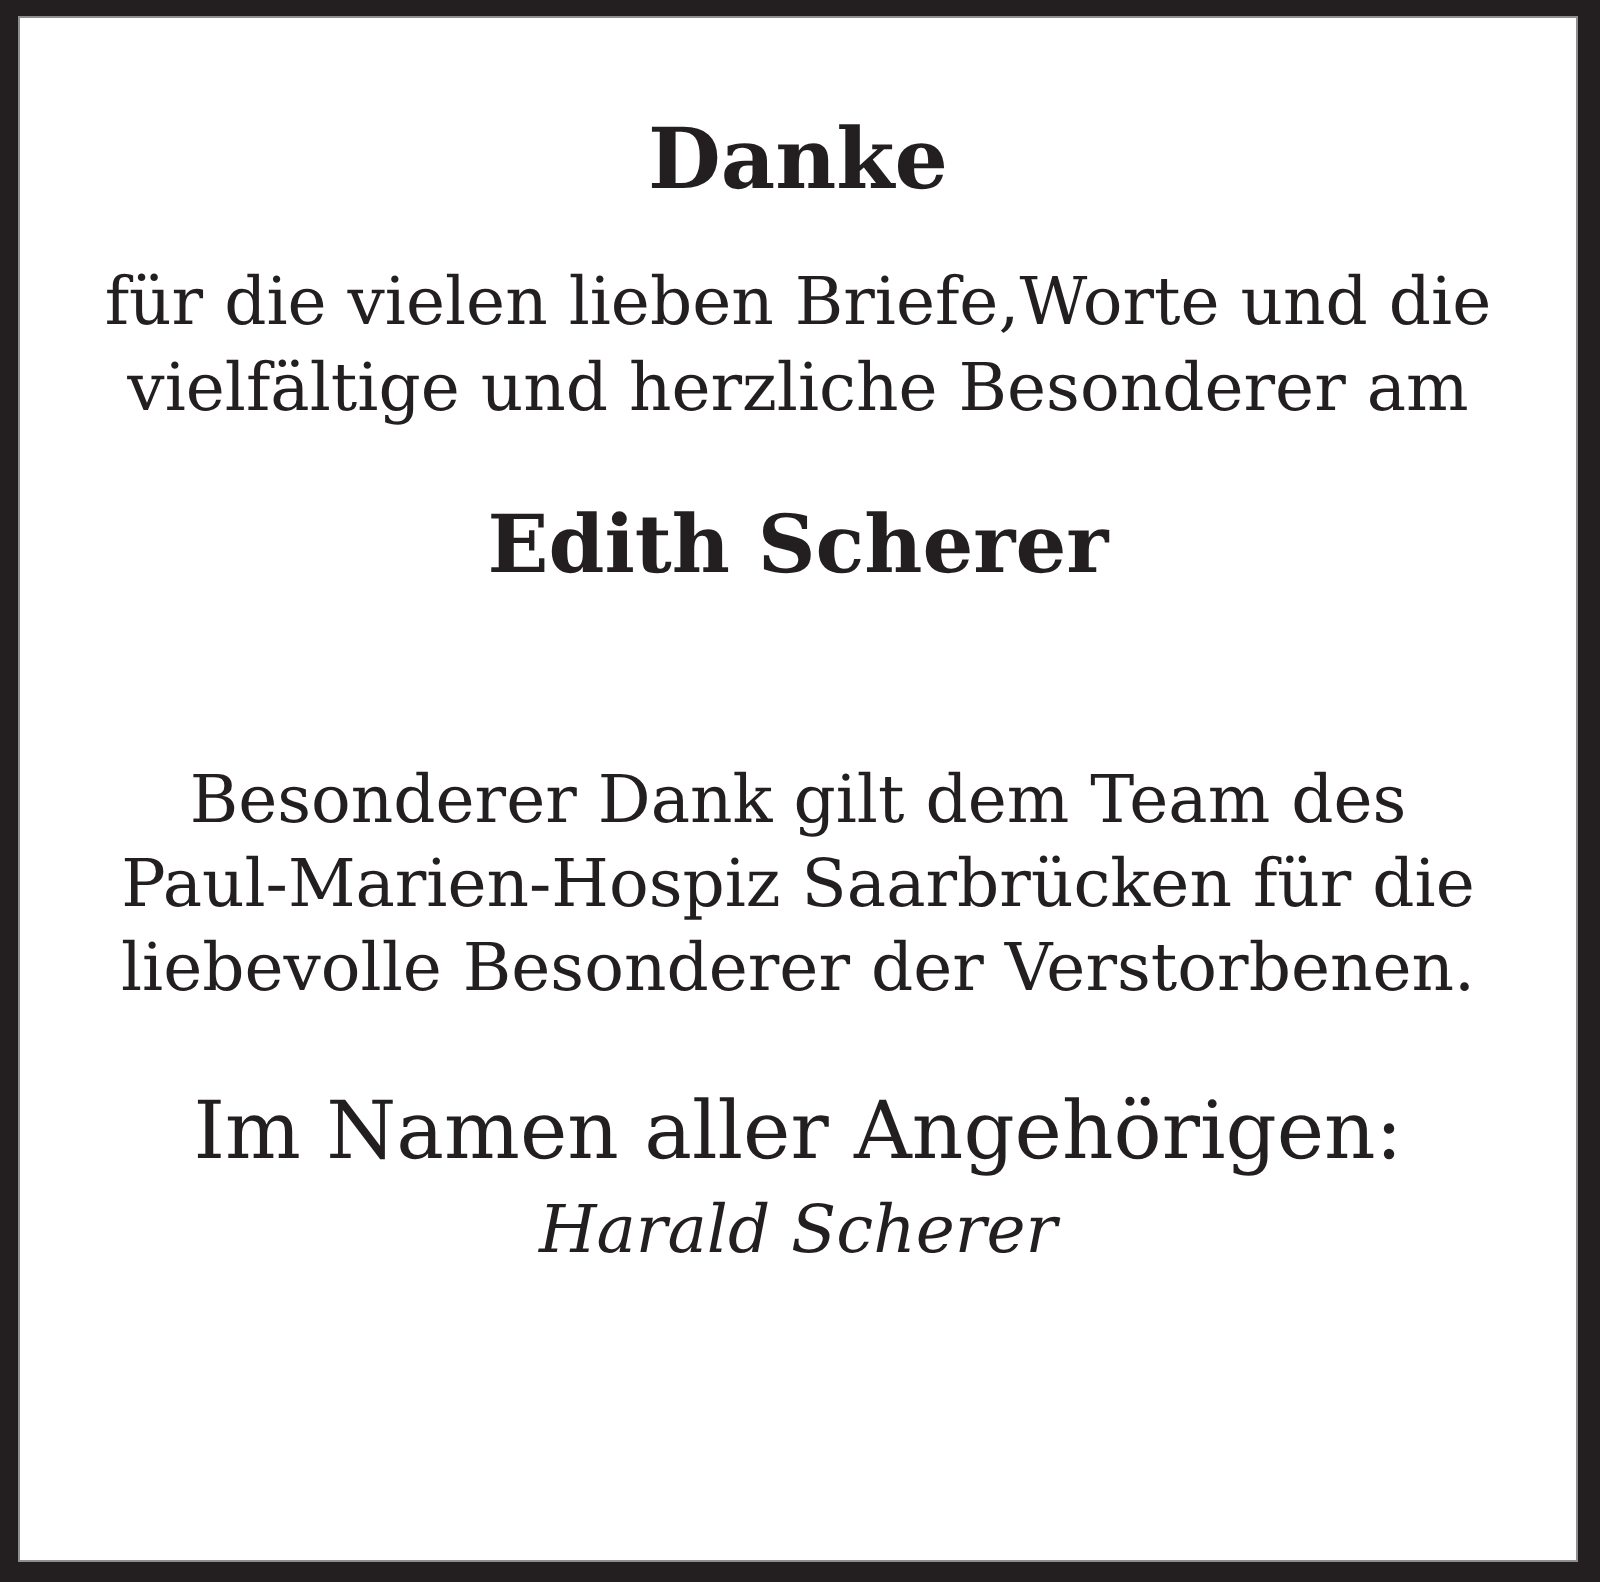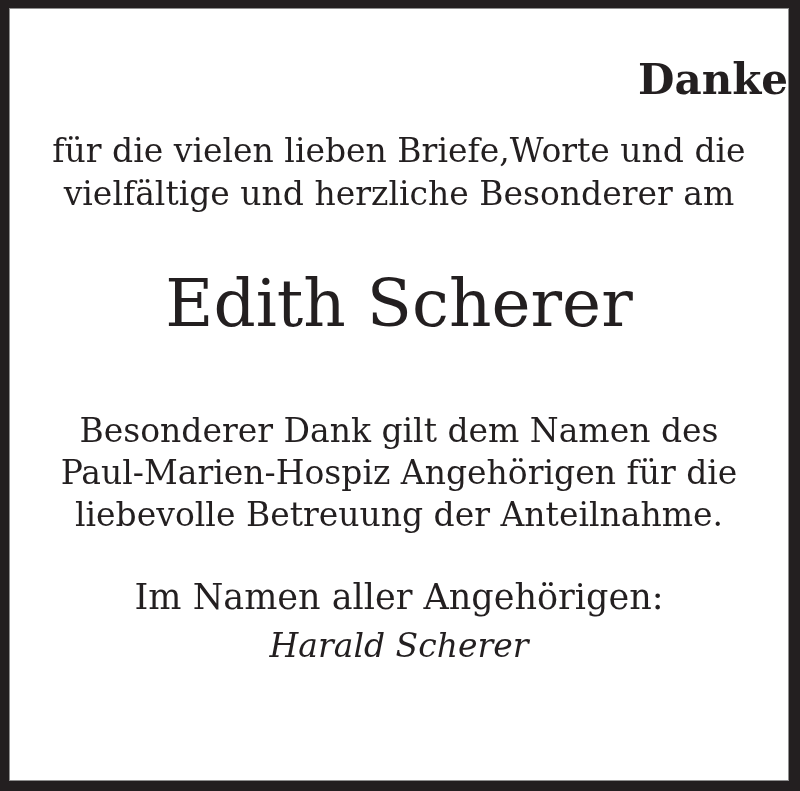--- a/index.html
+++ b/index.html
@@ -32,42 +32,41 @@
     box-sizing: border-box;
     text-align: center;
     overflow: hidden;
   }
   .title {
     margin-top: 46px;
     font-size: 42px;
     line-height: 50px;
     font-weight: bold;
     white-space: nowrap;
-    text-align: right;
   }
   .intro {
     margin-top: 24px;
     font-size: 33px;
     line-height: 43px;
   }
   .deceased-name {
-    margin-top: 53px;
-    font-size: 66px;
+    margin-top: 22px;
+    font-size: 40px;
     line-height: 72px;
-    font-weight: normal;
+    font-weight: bold;
     white-space: nowrap;
   }
   .thanks {
     margin-top: 70px;
     font-size: 33px;
     line-height: 42px;
   }
   .closing {
     margin-top: 40px;
-    font-size: 35px;
+    font-size: 40px;
     line-height: 43px;
     white-space: nowrap;
   }
   .signature {
     margin-top: 5px;
     font-size: 33px;
     line-height: 43px;
     font-style: italic;
     white-space: nowrap;
   }
@@ -85,23 +84,23 @@
       <div class="title">Danke</div>
 
       <div class="intro">
         <div class="line">für die vielen lieben Briefe,Worte und die</div>
         <div class="line">vielfältige und herzliche Besonderer am</div>
       </div>
 
       <div class="deceased-name">Edith Scherer</div>
 
       <div class="thanks">
-        <div class="line">Besonderer Dank gilt dem Namen des</div>
-        <div class="line">Paul-Marien-Hospiz Angehörigen für die</div>
-        <div class="line">liebevolle Betreuung der Anteilnahme.</div>
+        <div class="line">Besonderer Dank gilt dem Team des</div>
+        <div class="line">Paul-Marien-Hospiz Saarbrücken für die</div>
+        <div class="line">liebevolle Besonderer der Verstorbenen.</div>
       </div>
 
       <div class="closing">Im Namen aller Angehörigen:</div>
 
       <div class="signature">Harald Scherer</div>
 
     </div>
   </div>
 </div>
 

